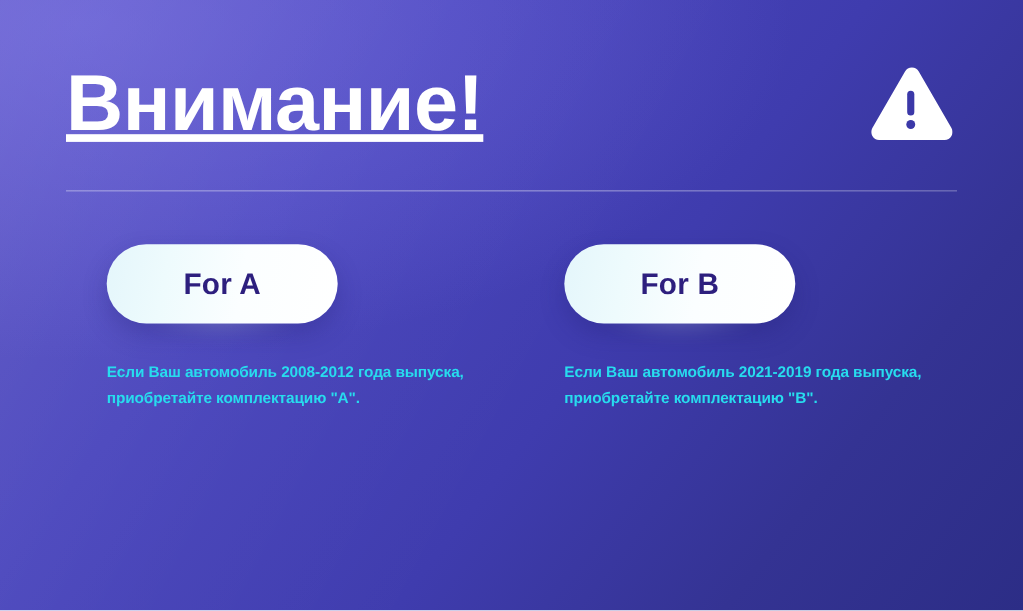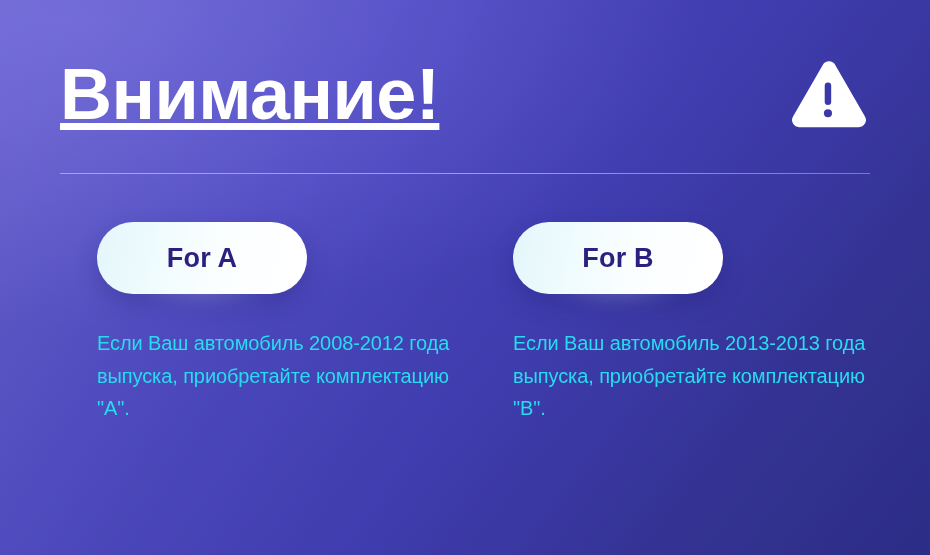--- a/index.html
+++ b/index.html
@@ -131,22 +131,22 @@
     font-size: 27px;
     font-weight: 700;
     letter-spacing: 0.2px;
     line-height: 1;
   }
 
   .col-desc {
     margin: 0;
     padding-top: 33px;
     color: #27dcee;
-    font-size: 20px;
-    font-weight: 400;
+    font-size: 14px;
+    font-weight: 700;
     line-height: 1.63;
     letter-spacing: -0.1px;
     max-width: 380px;
   }
 </style>
 </head>
 <body>
 
 <div class="banner">
   <div class="content">
@@ -177,18 +177,18 @@
         <p class="col-desc">Если Ваш автомобиль 2008-2012 года выпуска, приобретайте комплектацию "А".</p>
       </div>
 
       <div class="col col-b">
         <div class="pill-wrap">
           <div class="pill-glow"></div>
           <div class="pill">
             <span class="pill-label">For B</span>
           </div>
         </div>
-        <p class="col-desc">Если Ваш автомобиль 2013-2013 года выпуска, приобретайте комплектацию "B".</p>
+        <p class="col-desc">Если Ваш автомобиль 2021-2019 года выпуска, приобретайте комплектацию "B".</p>
       </div>
 
     </div>
   </div>
 </div>
 
 </body></html>

